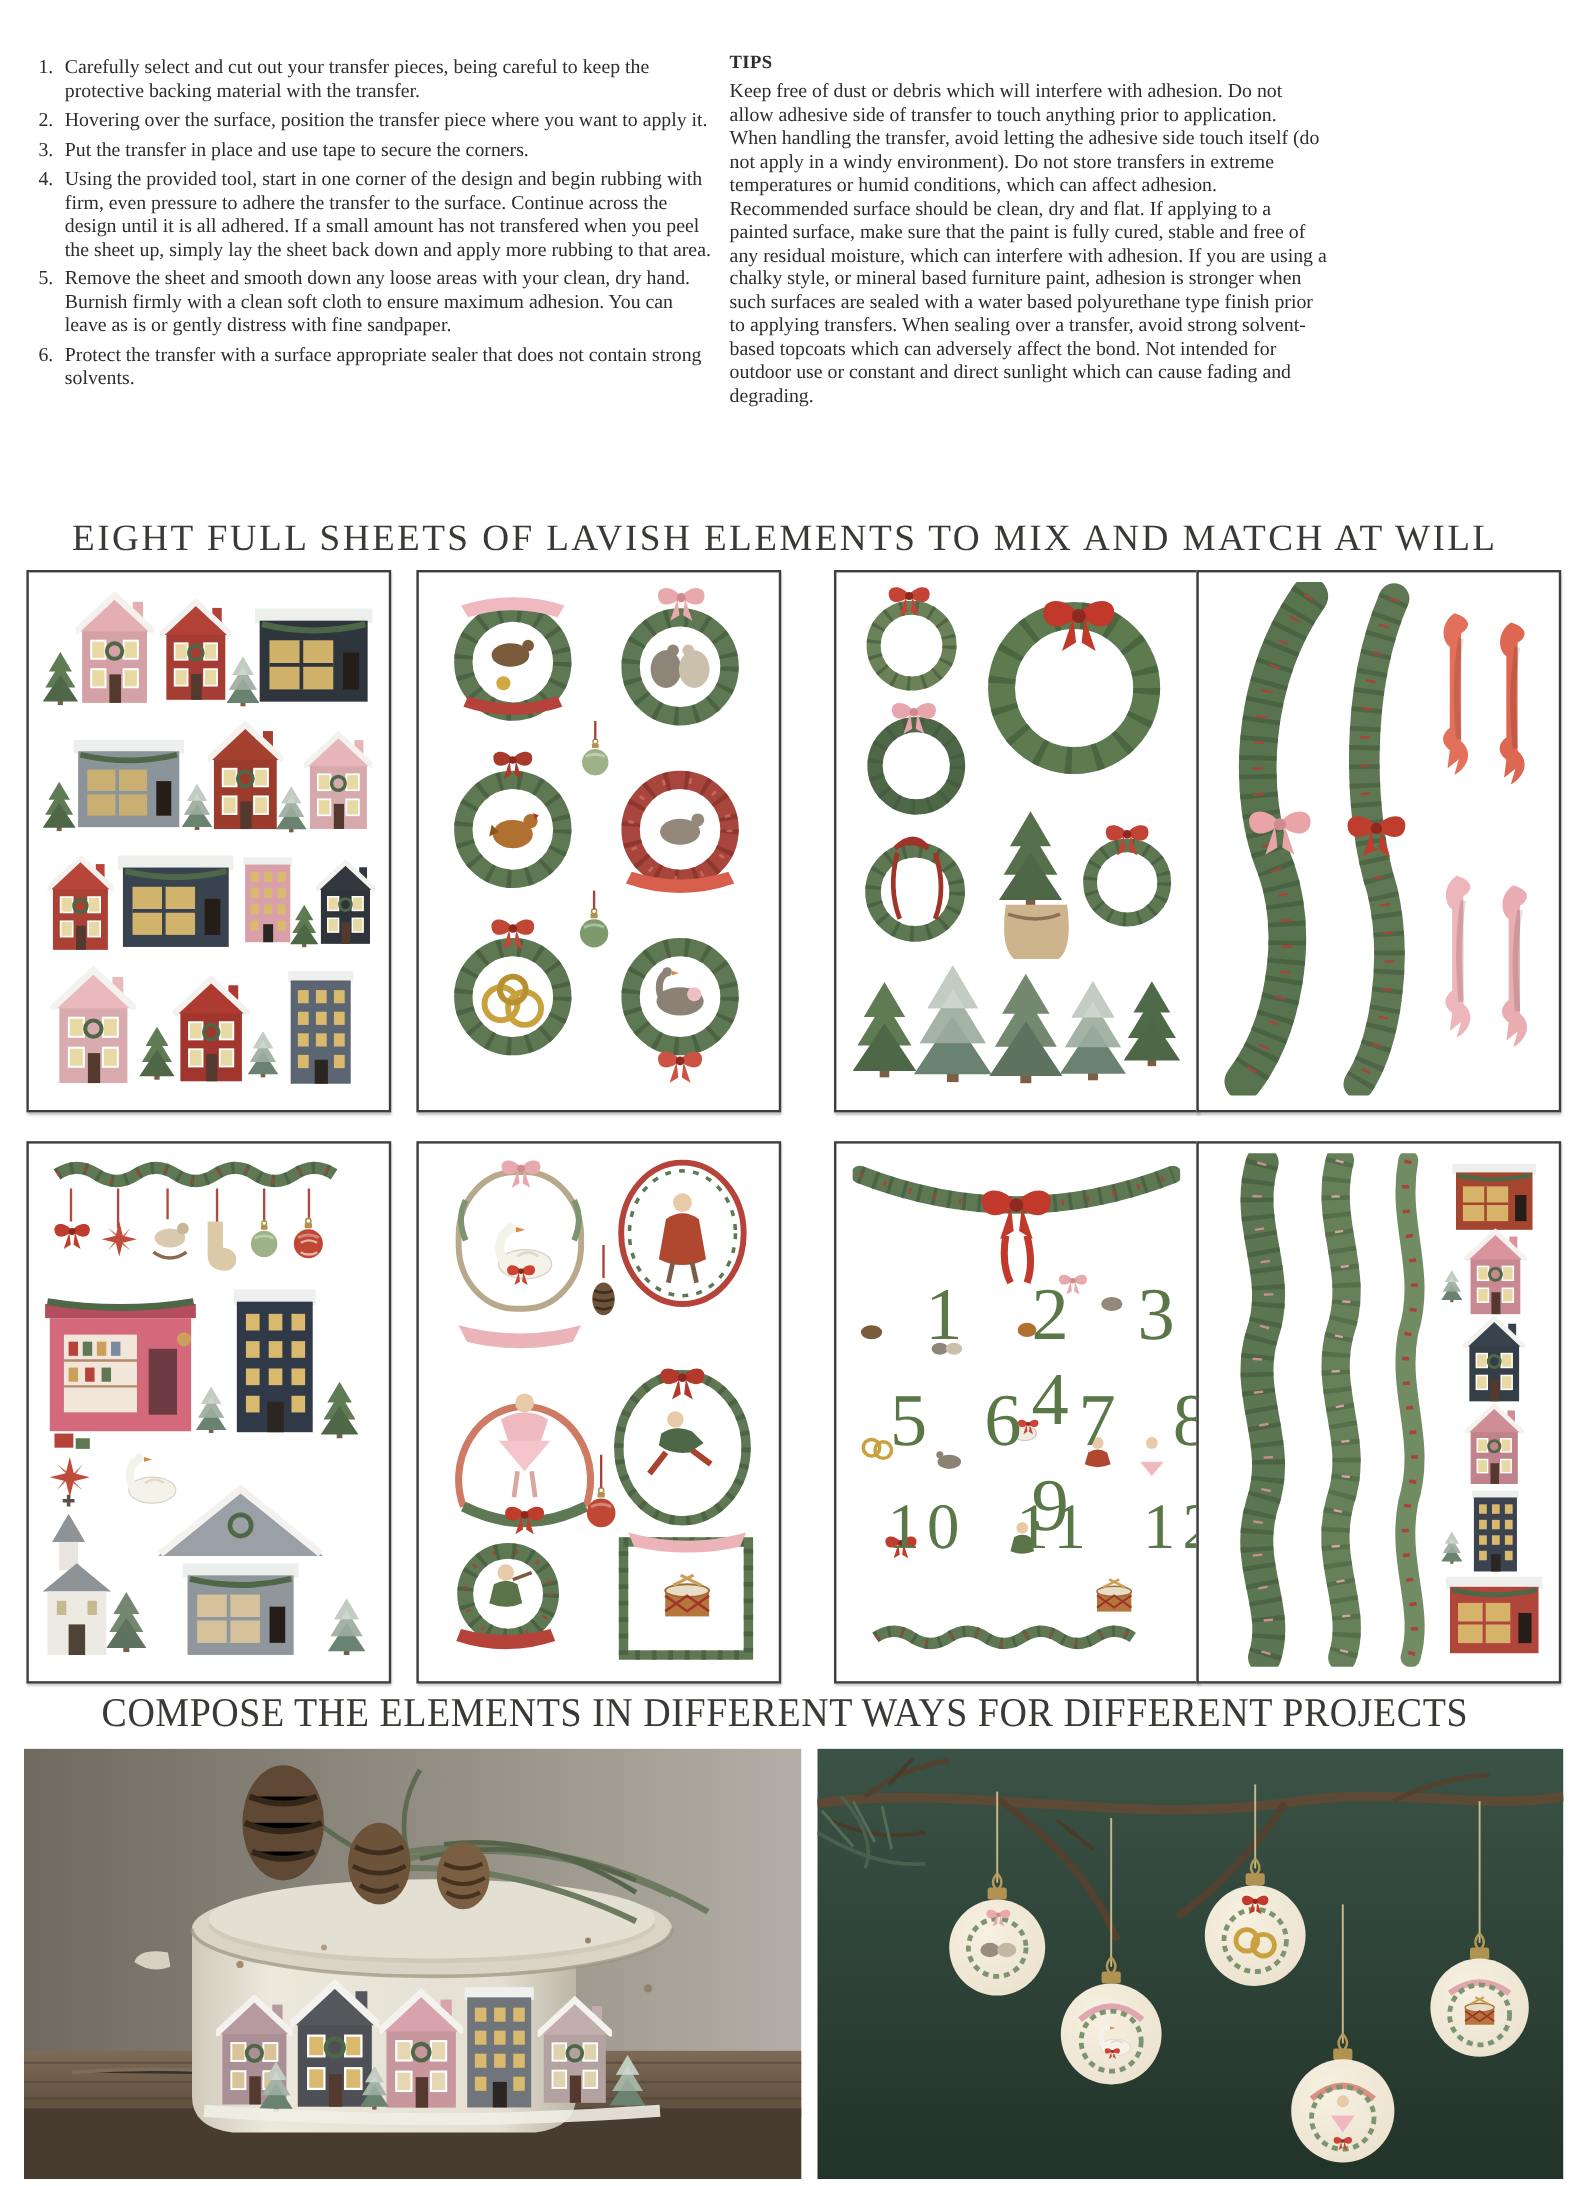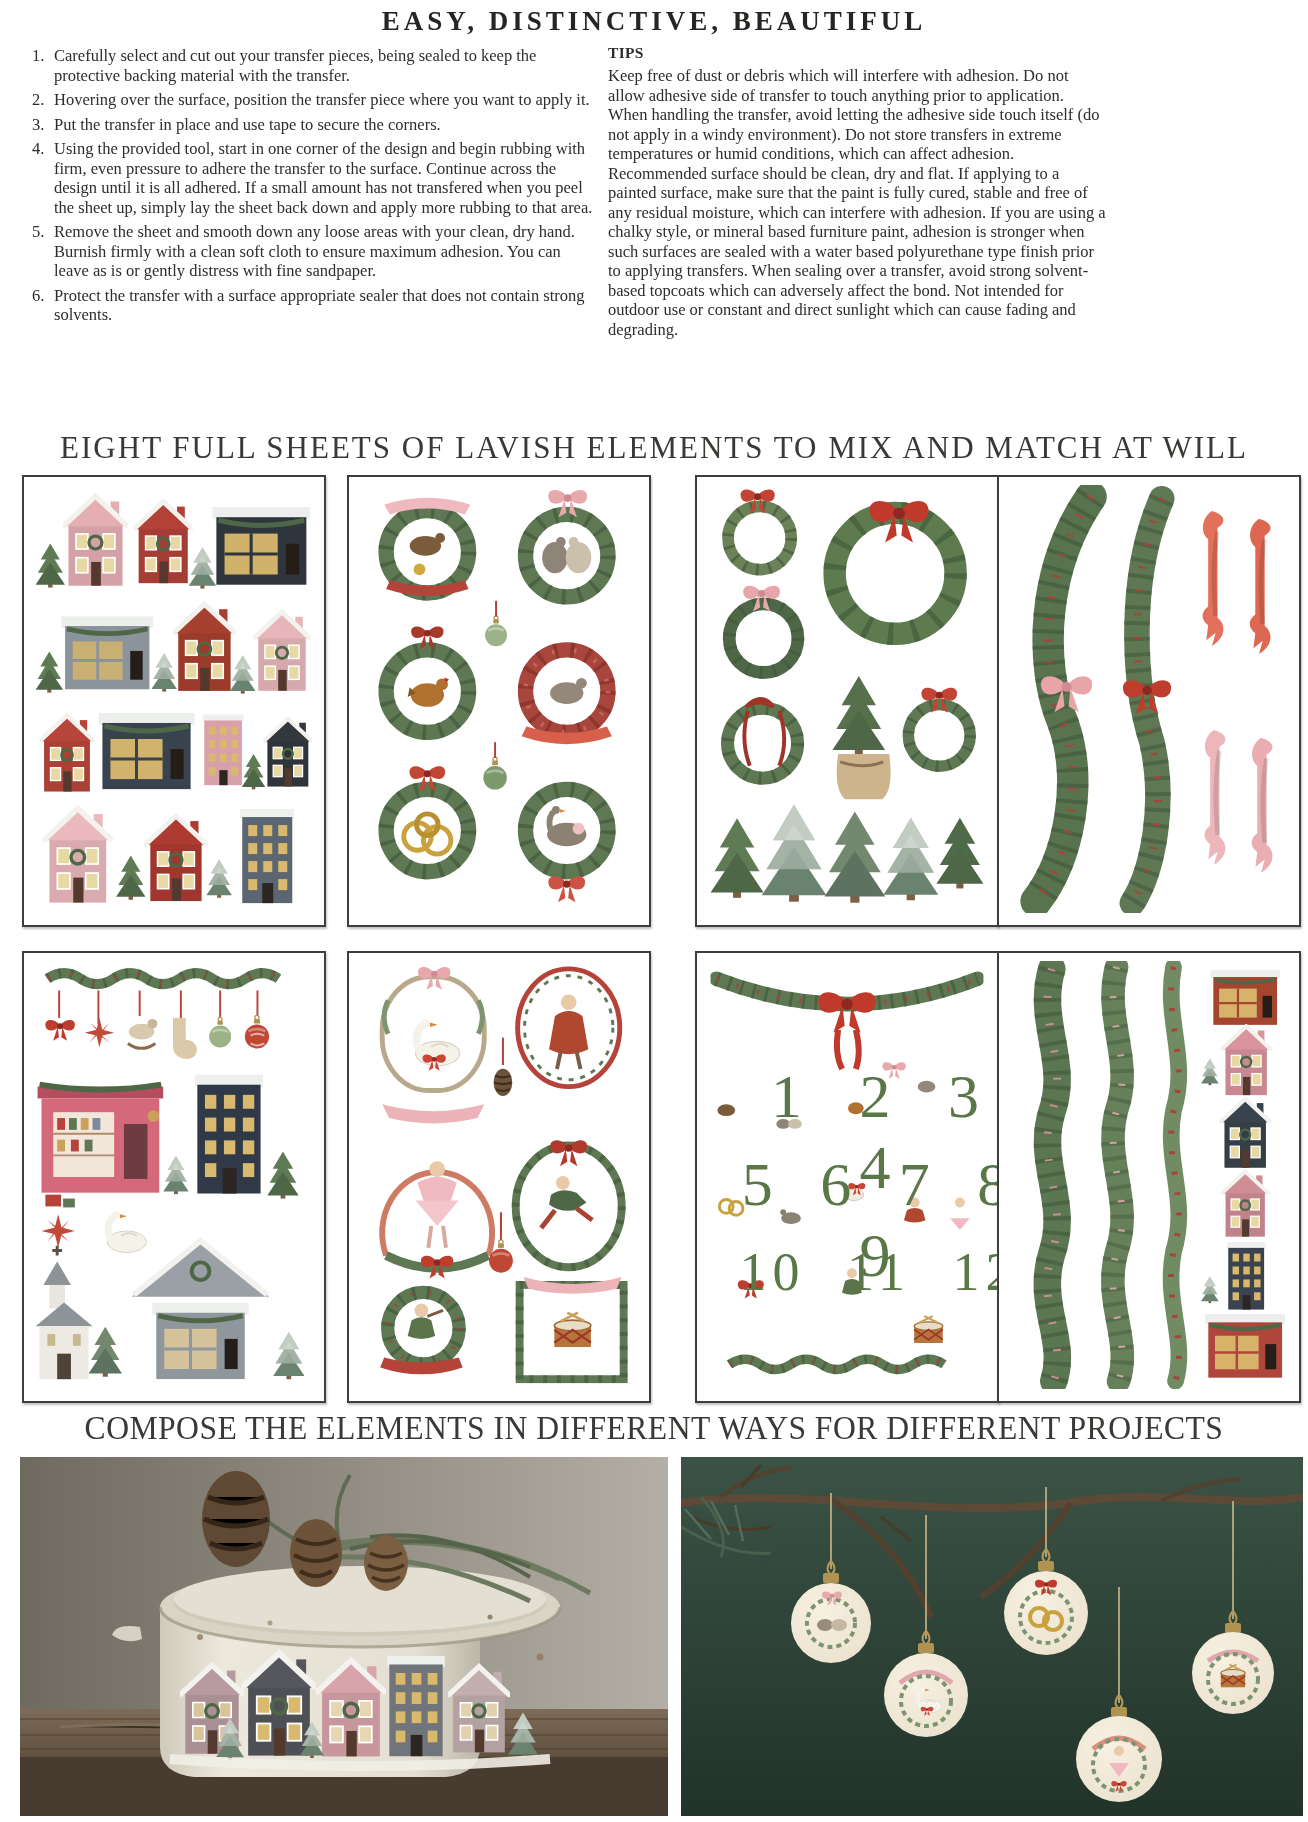--- a/index.html
+++ b/index.html
@@ -38,25 +38,24 @@
   .photo{position:absolute;top:1457px;height:359px;overflow:hidden;}
   .photoL{left:20px;width:648px;}
   .photoR{left:681px;width:622px;}
   .photo svg{display:block;width:100%;height:100%;}
 </style>
 </head>
 <body>
 
 <div class="page">
 
-  <div class="title">EASY, DISTINCTIVE, BEAUTIFUL</div>
 
   <div class="colL">
     <ol class="instr">
-      <li><span class="num">1.</span><span>Carefully select and cut out your transfer pieces, being sealed to keep the protective backing material with the transfer.</span></li>
+      <li><span class="num">1.</span><span>Carefully select and cut out your transfer pieces, being careful to keep the protective backing material with the transfer.</span></li>
       <li><span class="num">2.</span><span>Hovering over the surface, position the transfer piece where you want to apply it.</span></li>
       <li><span class="num">3.</span><span>Put the transfer in place and use tape to secure the corners.</span></li>
       <li><span class="num">4.</span><span>Using the provided tool, start in one corner of the design and begin rubbing with firm, even pressure to adhere the transfer to the surface. Continue across the design until it is all adhered. If a small amount has not transfered when you peel the sheet up, simply lay the sheet back down and apply more rubbing to that area.</span></li>
       <li><span class="num">5.</span><span>Remove the sheet and smooth down any loose areas with your clean, dry hand. Burnish firmly with a clean soft cloth to ensure maximum adhesion. You can leave as is or gently distress with fine sandpaper.</span></li>
       <li><span class="num">6.</span><span>Protect the transfer with a surface appropriate sealer that does not contain strong solvents.</span></li>
     </ol>
   </div>
 
   <div class="colR">
     <p class="colhead">TIPS</p>

